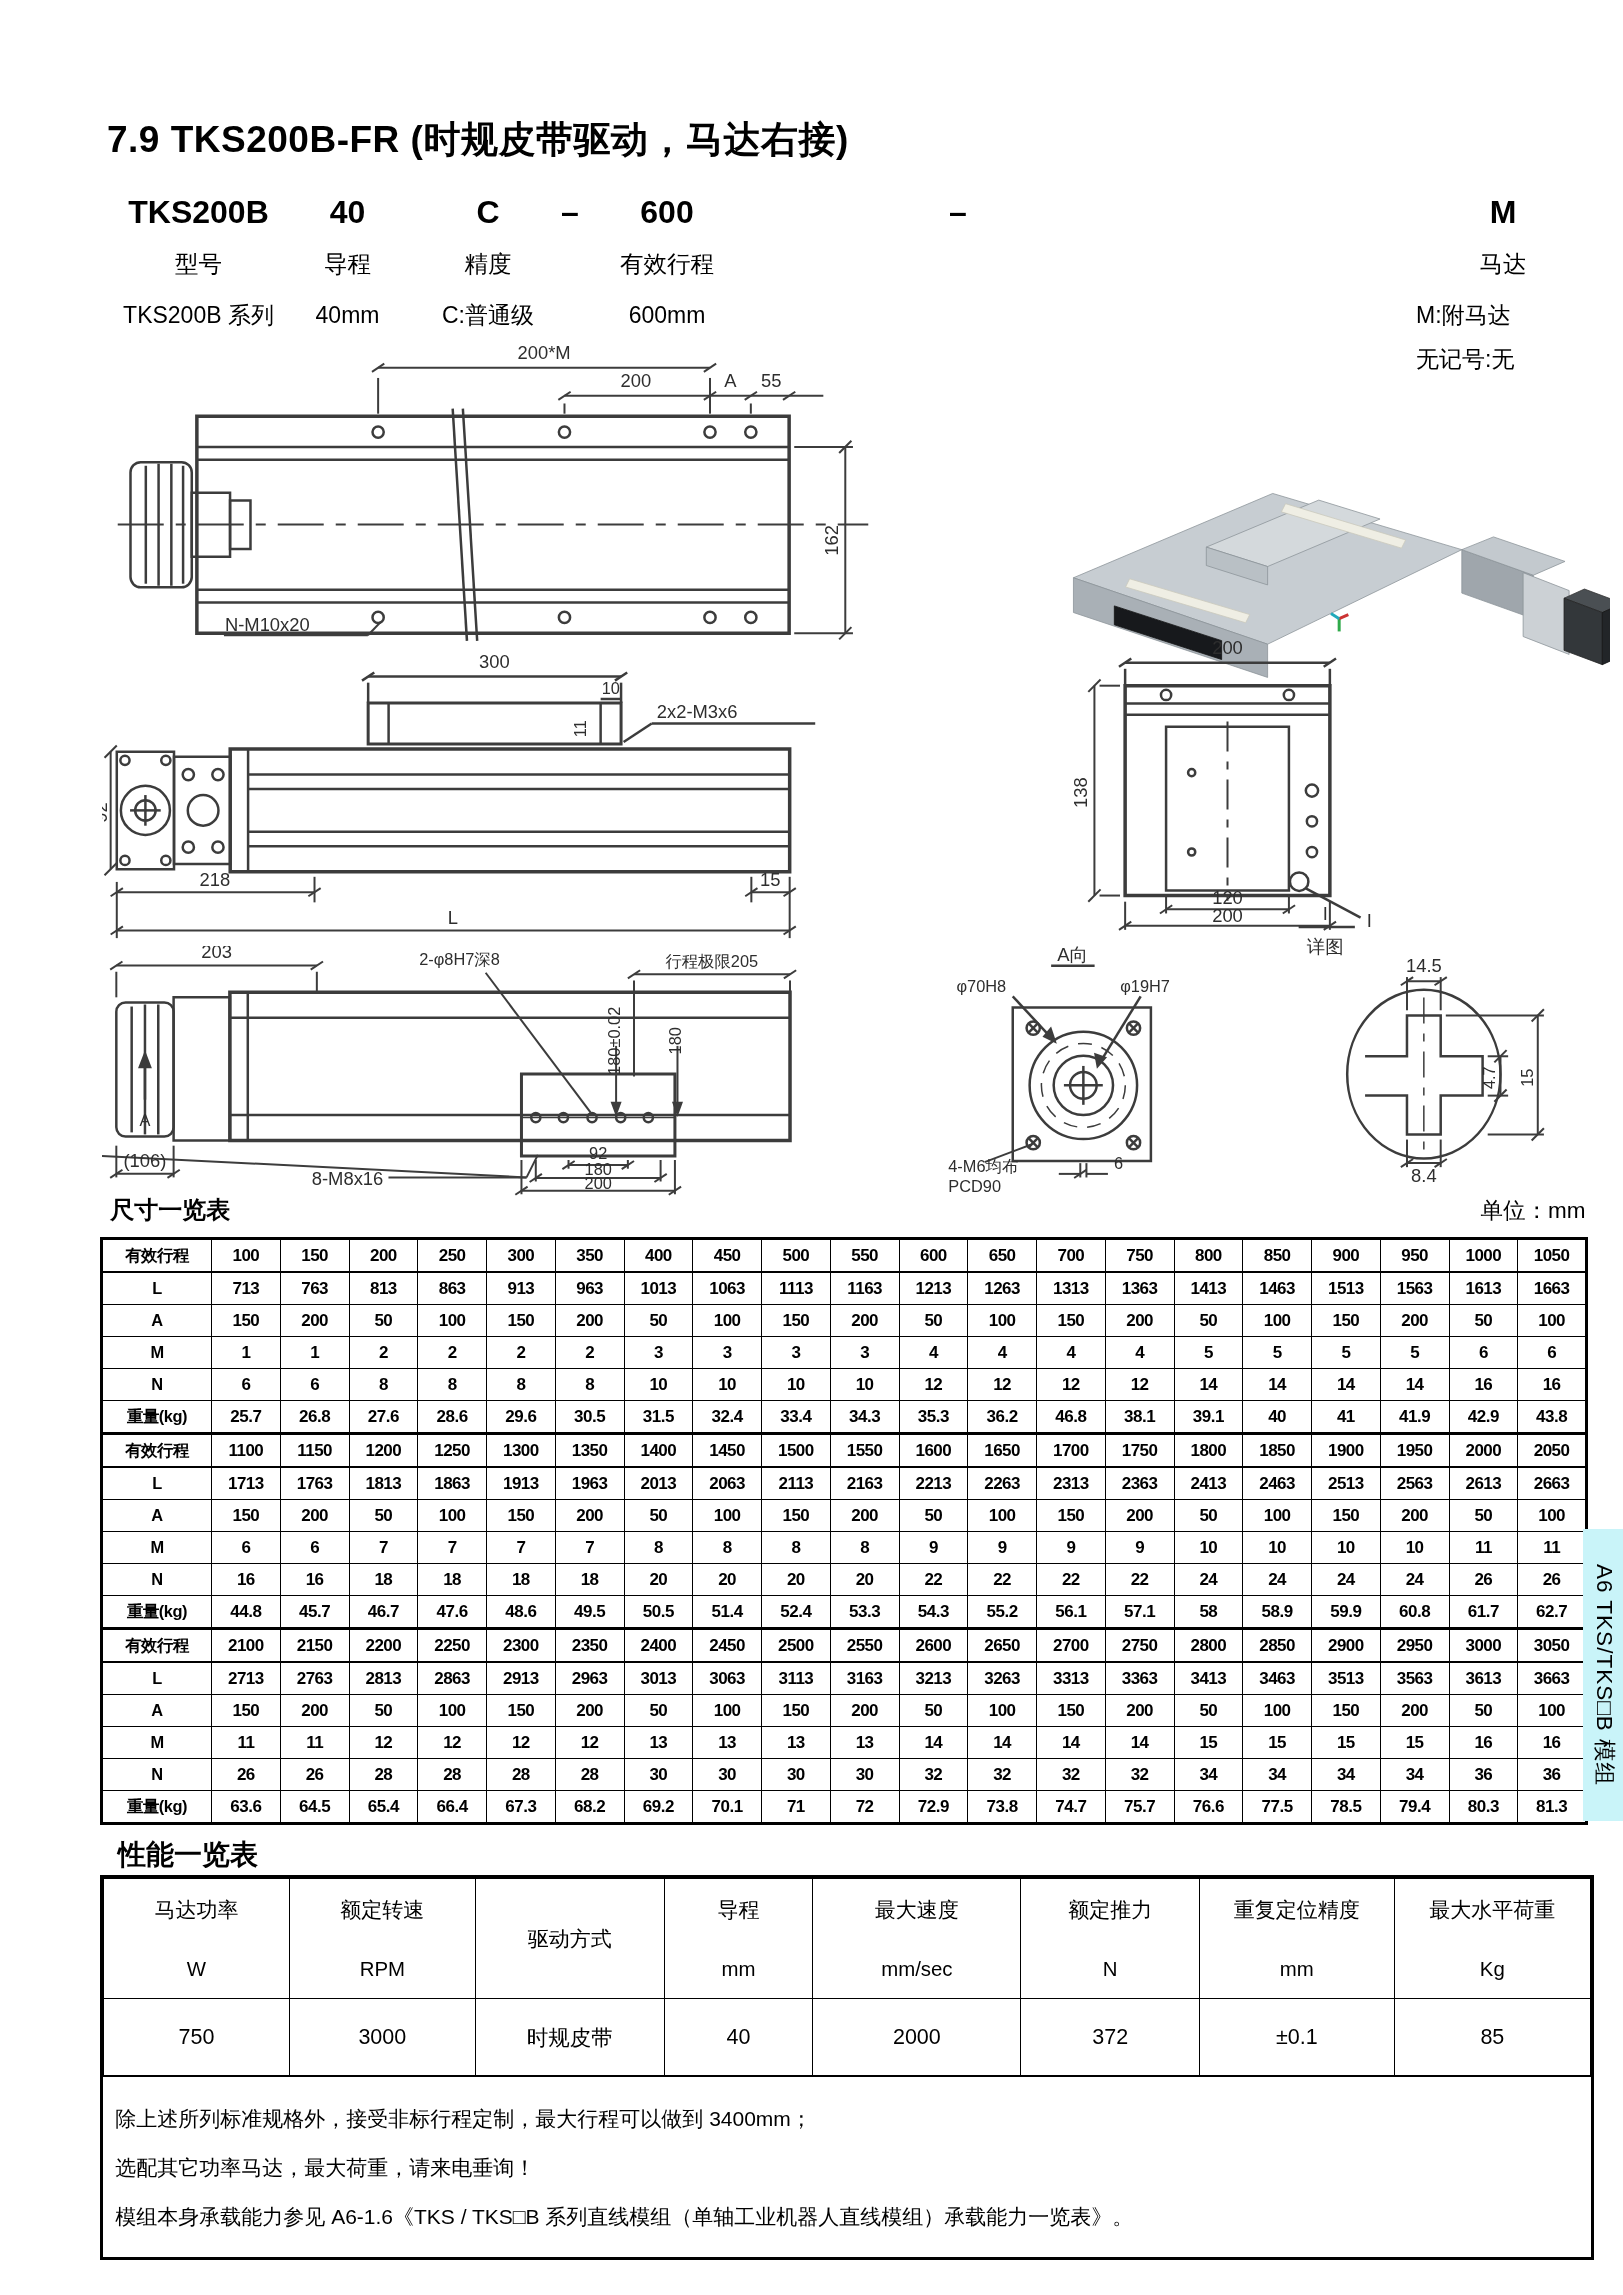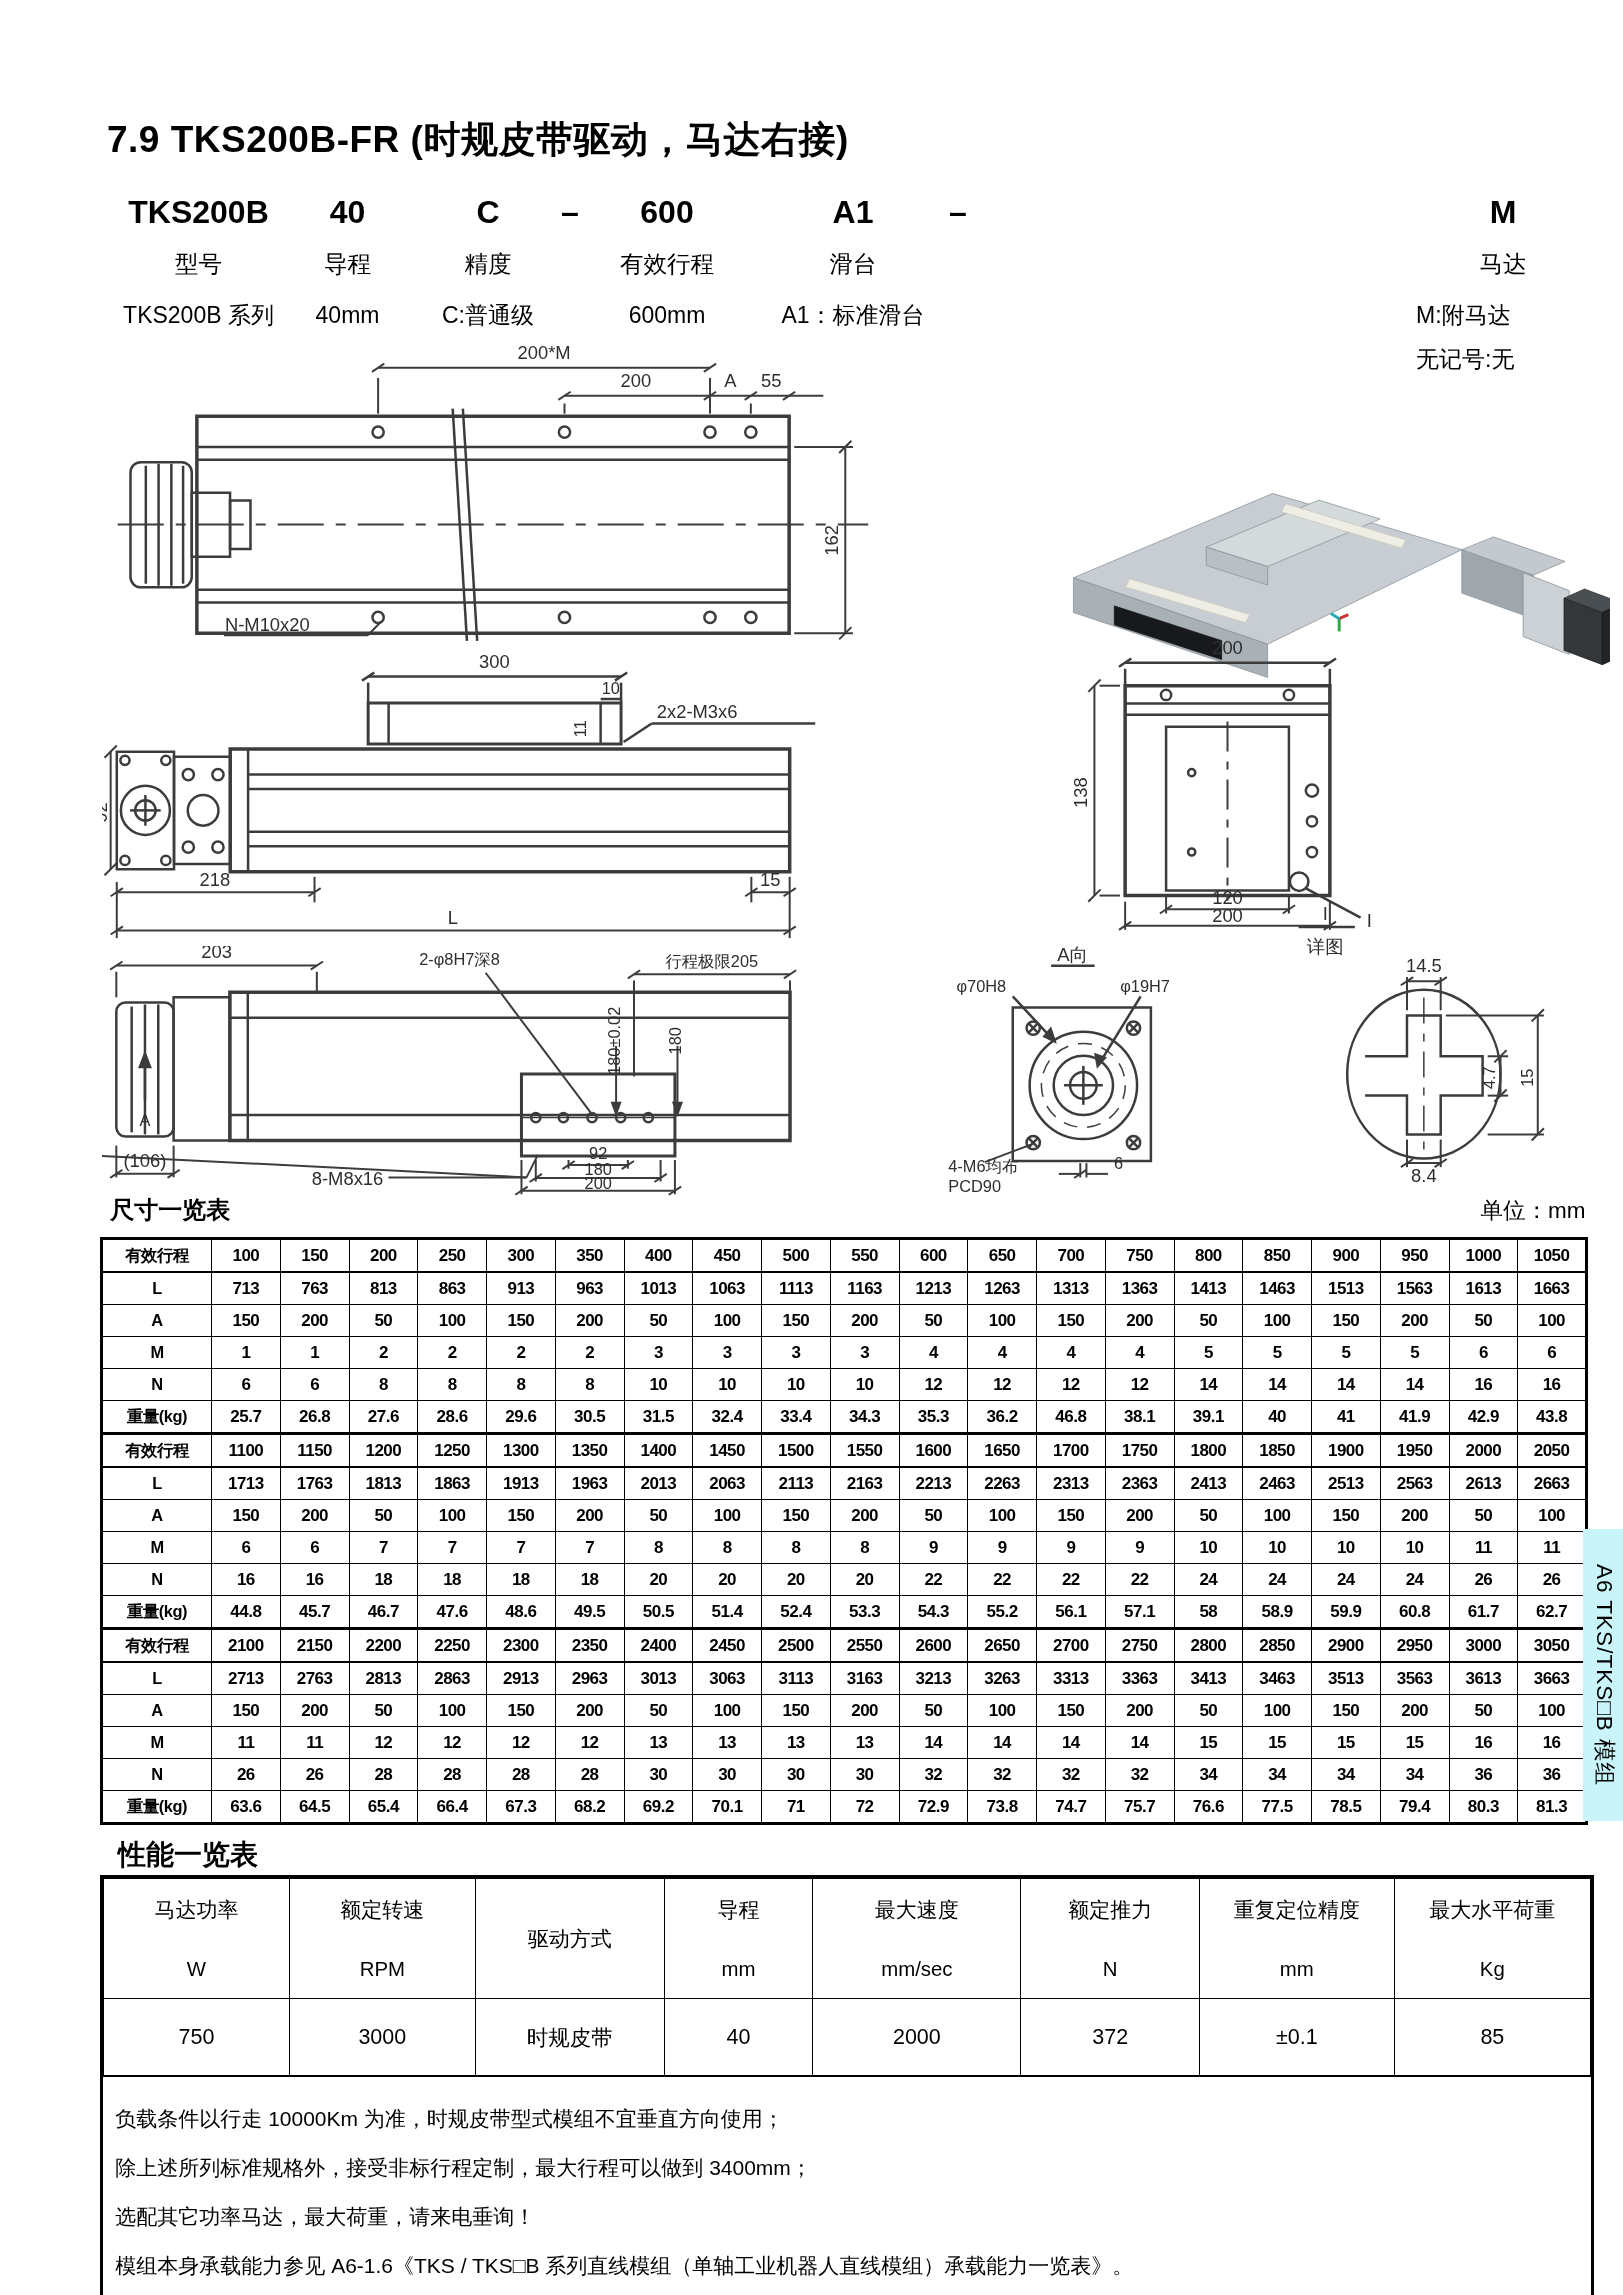--- a/index.html
+++ b/index.html
@@ -91,27 +91,20 @@
       <div class="lbl"></div>
       <div class="subs"></div>
     </div>
     <div class="seg seg-5">
       <div class="code">600</div>
       <div class="lbl">有效行程</div>
       <div class="subs">
         <div class="sub">600mm</div>
       </div>
     </div>
-    <div class="seg seg-6">
-      <div class="code">A1</div>
-      <div class="lbl">滑台</div>
-      <div class="subs">
-        <div class="sub">A1：标准滑台</div>
-      </div>
-    </div>
     <div class="seg seg-7">
       <div class="code">–</div>
       <div class="lbl"></div>
       <div class="subs"></div>
     </div>
     <div class="seg seg-10">
       <div class="code">M</div>
       <div class="lbl">马达</div>
       <div class="subs">
         <div class="sub">M:附马达</div>
@@ -991,21 +984,20 @@
           <td>时规皮带</td>
           <td>40</td>
           <td>2000</td>
           <td>372</td>
           <td>±0.1</td>
           <td>85</td>
         </tr>
     </tbody>
   </table>
   <div id="perf-notes">
-      <div class="note">负载条件以行走 10000Km 为准，时规皮带型式模组不宜垂直方向使用；</div>
       <div class="note">除上述所列标准规格外，接受非标行程定制，最大行程可以做到 3400mm；</div>
       <div class="note">选配其它功率马达，最大荷重，请来电垂询！</div>
       <div class="note">模组本身承载能力参见 A6-1.6《TKS / TKS□B 系列直线模组（单轴工业机器人直线模组）承载能力一览表》。</div>
     </div>
 </div>
 
 <div class="abs" id="side-tab" style="background: rgb(201, 244, 249);">
   <span class="rot">A6 TKS/TKS□B 模组</span>
 </div>
 

